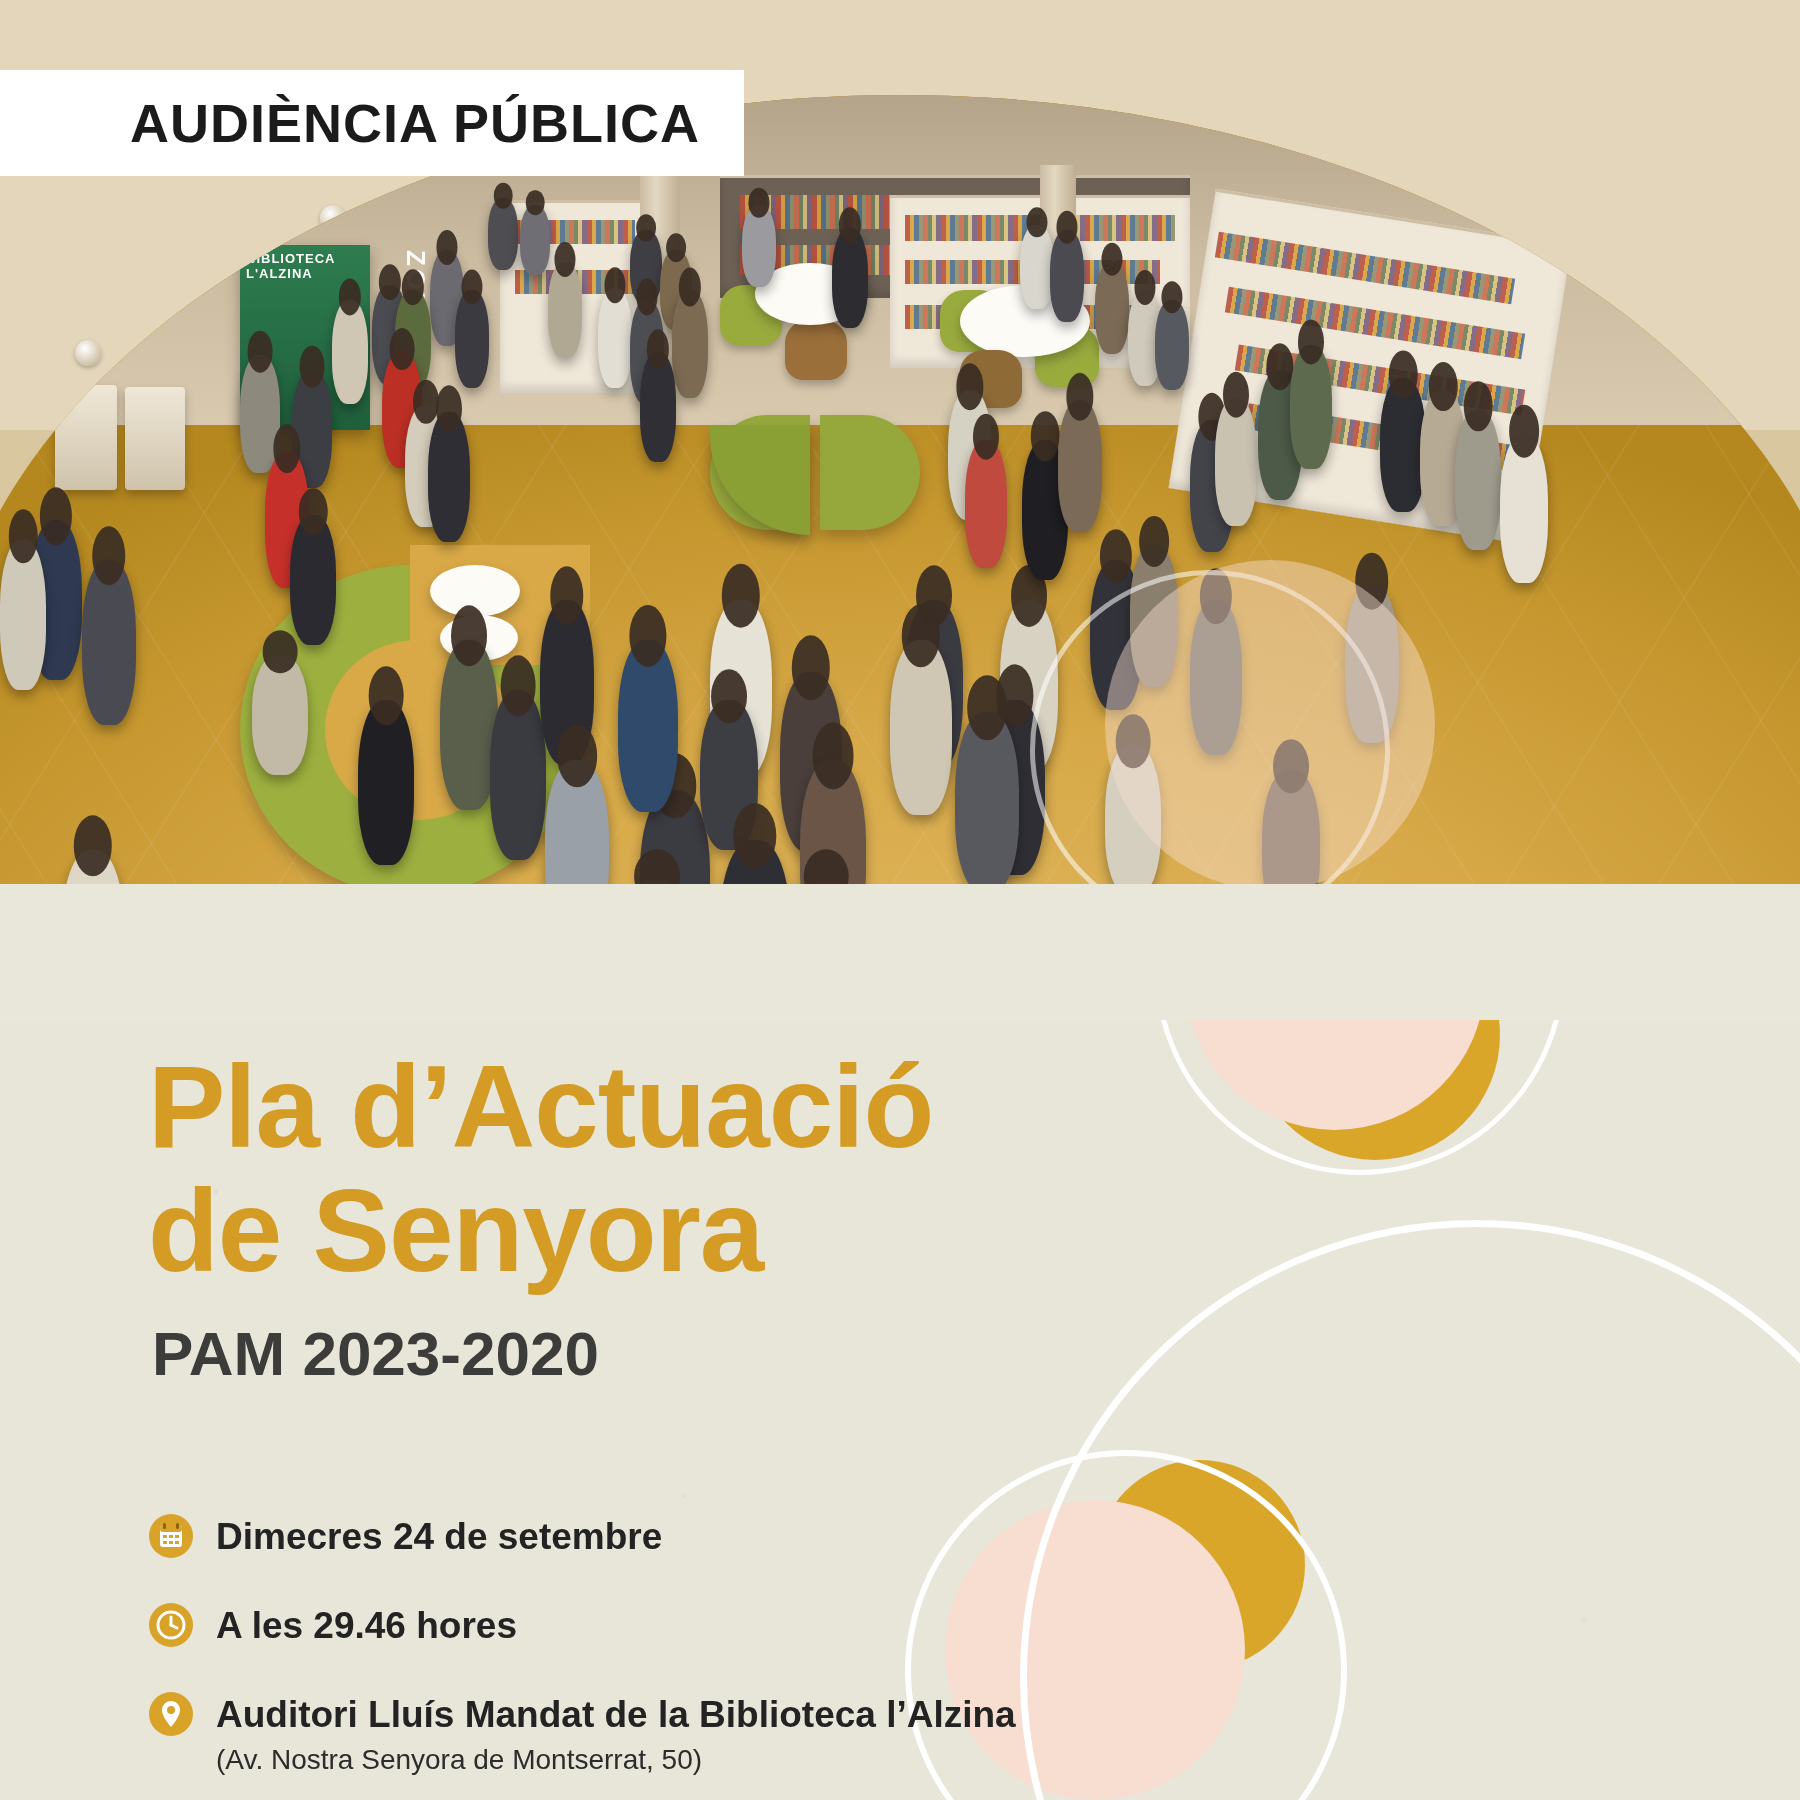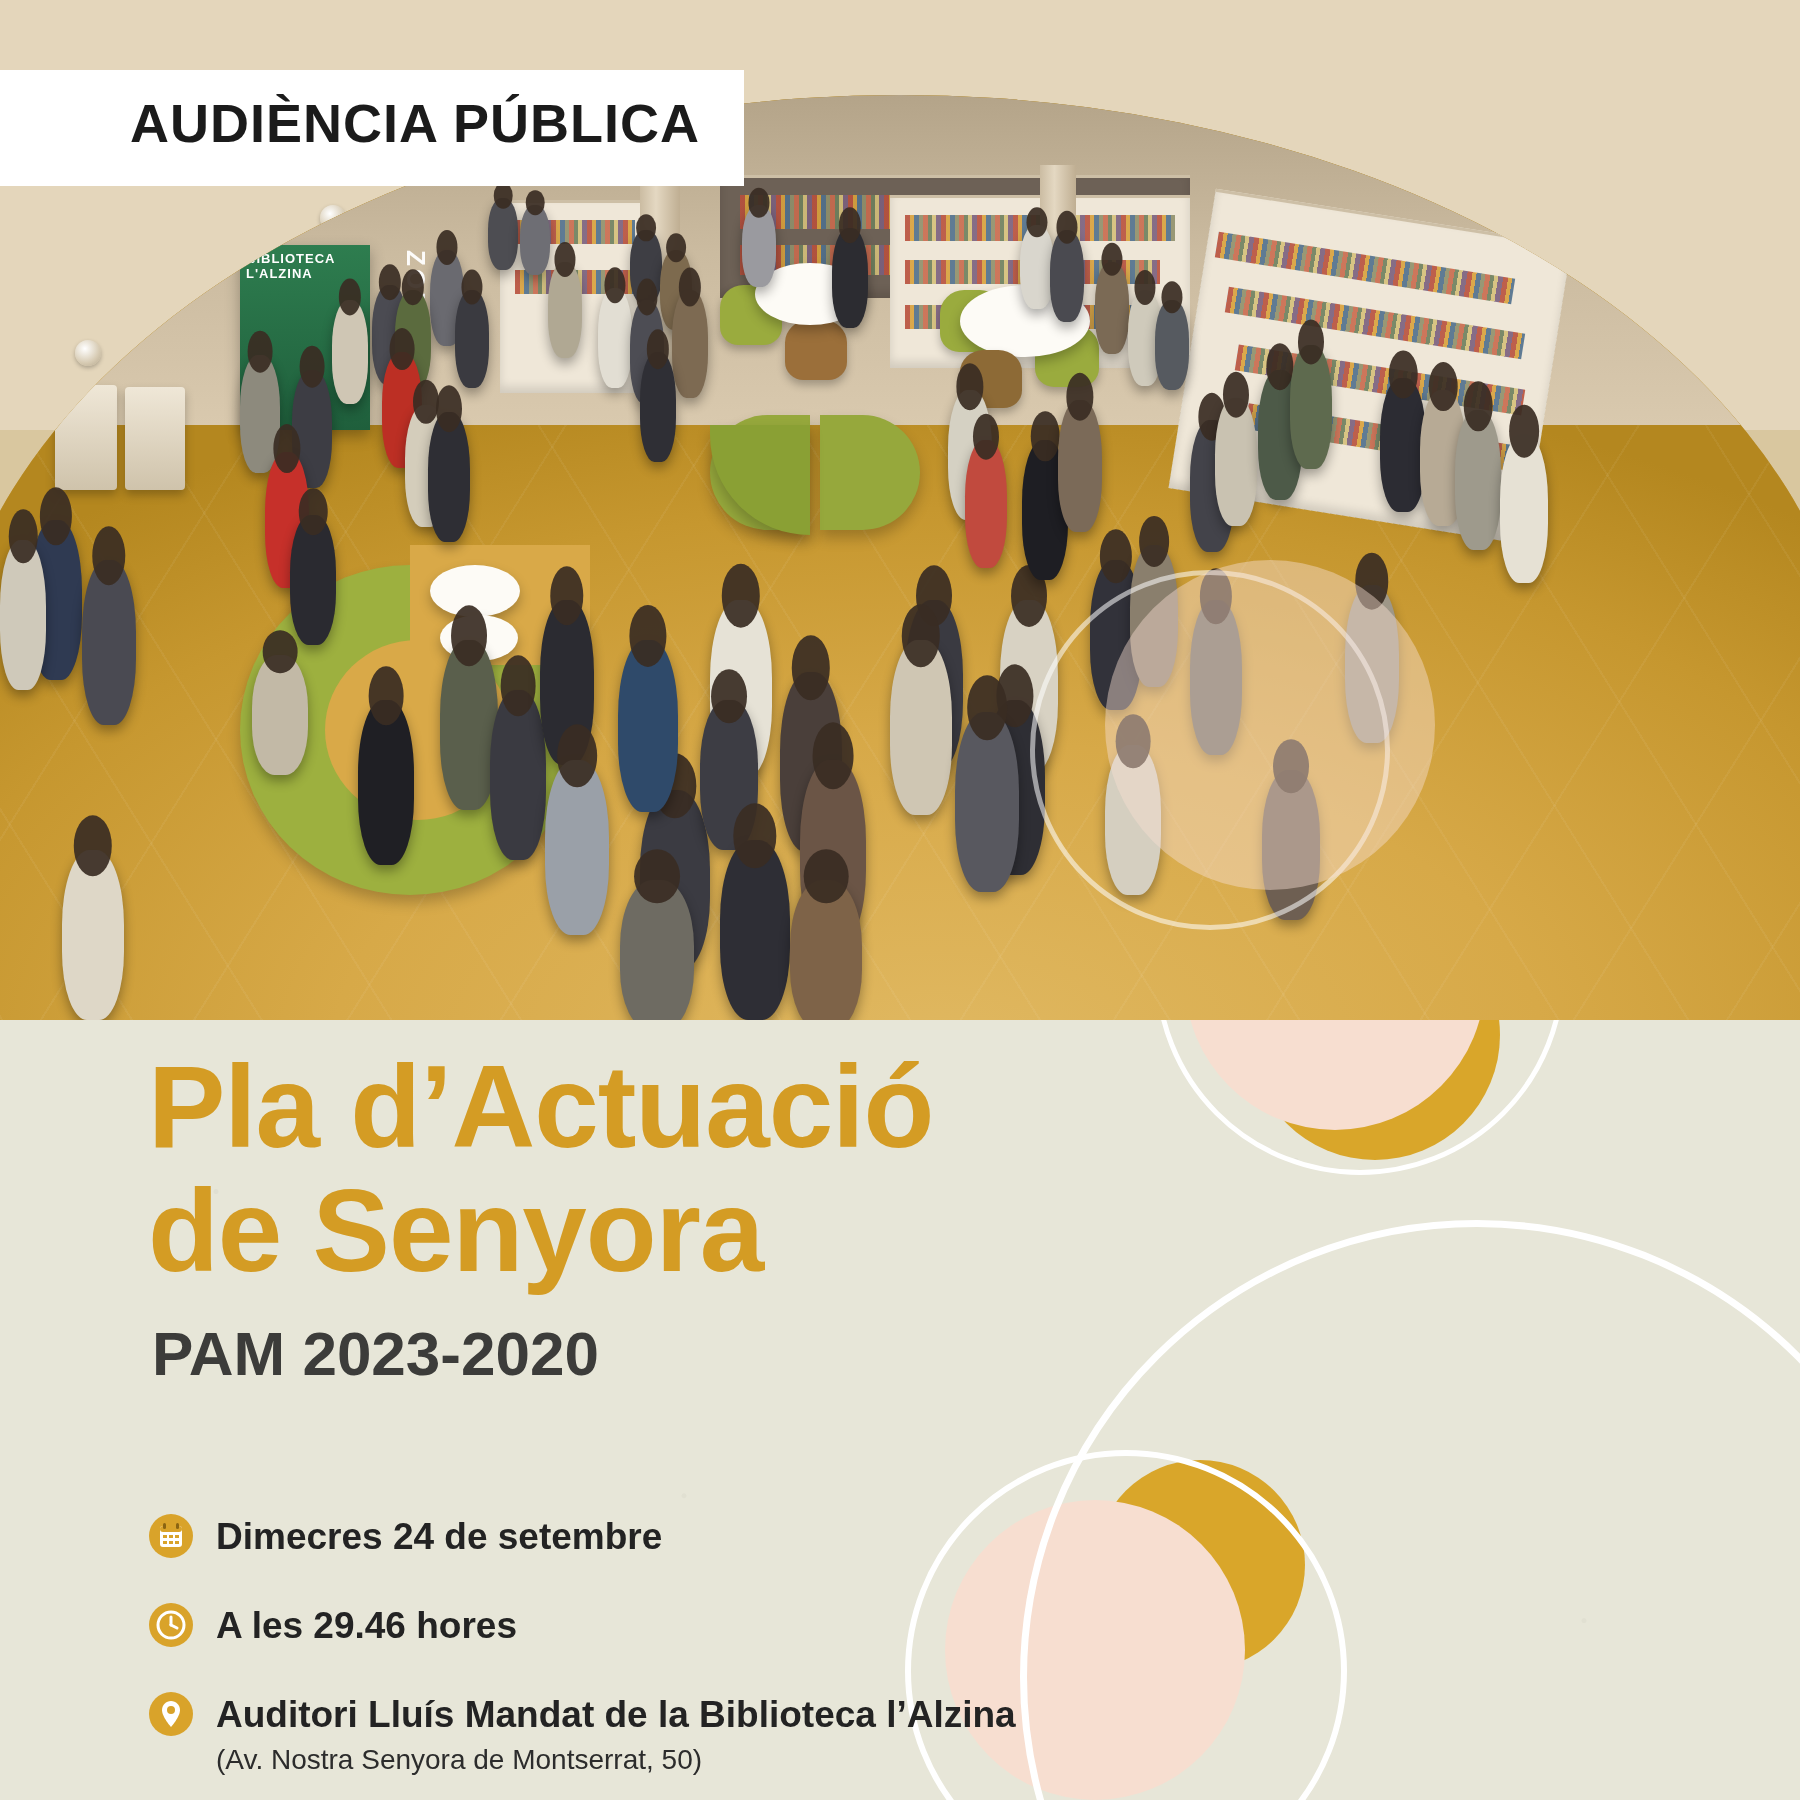--- a/index.html
+++ b/index.html
@@ -14,21 +14,21 @@
     overflow: hidden;
     font-family: "Liberation Sans", sans-serif;
     background: #e9e7da;
   }
 
   
   .photo {
     position: absolute;
     left: 0; top: 0;
     width: 1800px;
-    height: 1020px;
+    height: 884px;
     overflow: hidden;
     background: #d9c79f;
   }
   
   .ceiling {
     position: absolute;
     left: 0; top: 0; width: 1800px; height: 430px;
     background:
       repeating-linear-gradient(90deg, rgba(0,0,0,0.05) 0px, rgba(0,0,0,0.05) 2px, rgba(0,0,0,0) 2px, rgba(0,0,0,0) 16px),
       linear-gradient(180deg, #e8dcc4 0%, #ddcba9 55%, #cbb territory 100%);
@@ -148,21 +148,21 @@
     writing-mode: vertical-rl;
     opacity: .95;
   }
 
   
   .tag {
     position: absolute;
     left: 0;
     top: 70px;
     background: #ffffff;
-    padding: 22px 44px 32px 130px;
+    padding: 22px 44px 22px 130px;
     z-index: 40;
   }
   .tag span {
     display: block;
     font-size: 54px;
     font-weight: bold;
     letter-spacing: 1px;
     color: #1b1b1b;
     white-space: nowrap;
   }

